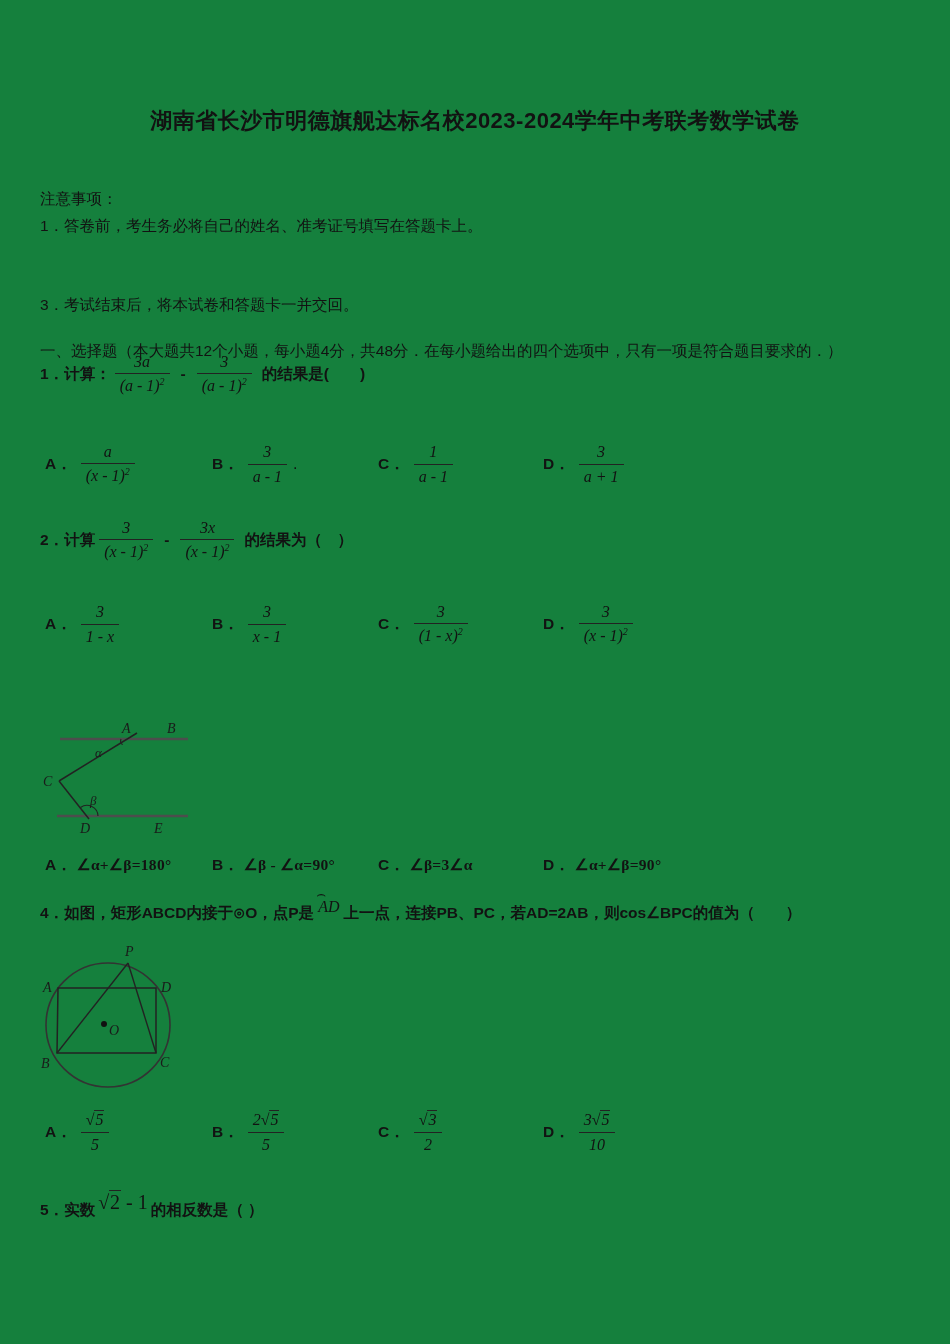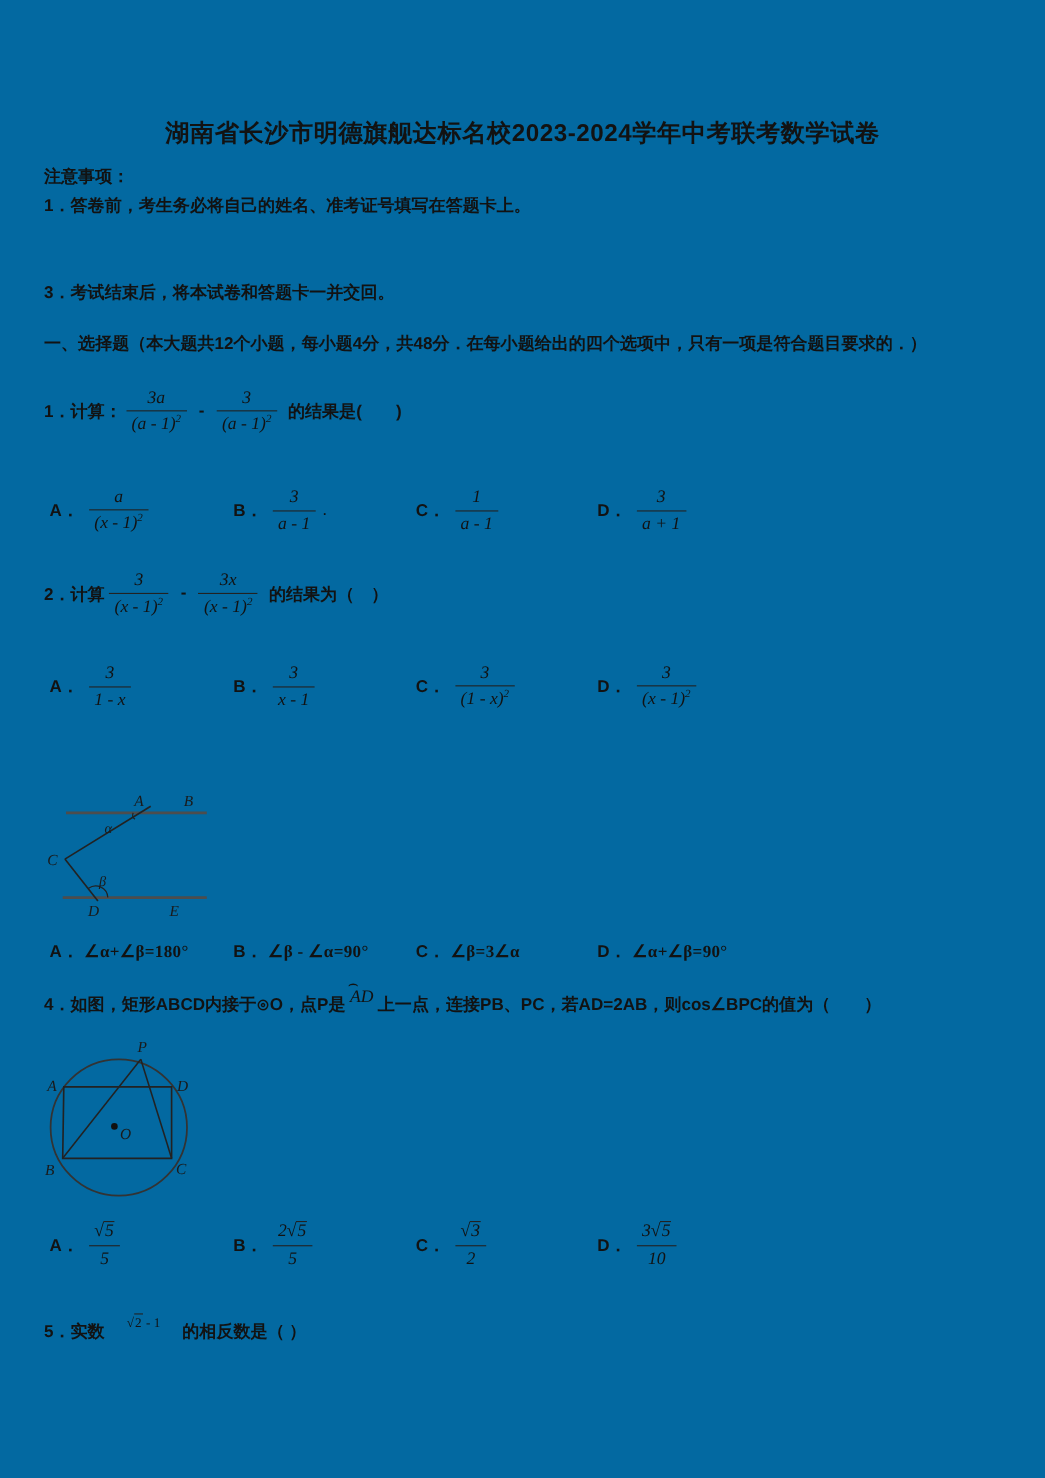--- a/index.html
+++ b/index.html
@@ -1,20 +1,20 @@
 <!DOCTYPE html>
 <html><head>
 <meta charset="utf-8">
 <style>
   html,body{margin:0;padding:0;background:#fff;}
-  #page{position:relative;width:950px;height:1344px;background:#0369a1;
+  #page{position:relative;width:950px;height:1344px;background:#15803d;
         font-family:"Liberation Sans",sans-serif;color:#121212;overflow:hidden;}
   .blk{position:absolute;left:40px;width:872px;}
   .title{top:106px;left:0;width:950px;text-align:center;font-size:22px;font-weight:800;letter-spacing:.5px;}
-  .cnline{font-size:15.5px;line-height:26.5px;font-weight:700;}
+  .cnline{font-size:15.5px;line-height:26.5px;font-weight:400;margin-top:38px;}
   .pos-noticeh{top:148px;}
   .pos-n1{top:175px;}
   .pos-n2{top:202px;}
   .pos-n3{top:254px;}
   .pos-sec{top:300px;}
   .qrow{display:flex;align-items:center;font-size:15.5px;font-weight:700;}
   .pos-q1{top:344px;height:60px;}
   .pos-q2{top:510px;height:60px;}
   .pos-q3t{top:682px;}
   .pos-q4t{top:896px;height:34px;}
@@ -33,21 +33,21 @@
   .frac .num{display:block;border-bottom:1.4px solid #222;padding:0 5px 2px;}
   .frac .den{display:block;padding:2px 5px 0;}
   .dsup{font-size:10px;vertical-align:super;font-style:italic;}
   .minus{margin:0 7px;font-weight:700;}
   .mtail{margin-left:6px;}
   .serifmath{font-family:"Liberation Serif",serif;font-weight:700;font-size:15.5px;letter-spacing:.3px;}
   .rt{font-family:"Liberation Serif",serif;}
   .radicand{border-top:1.3px solid #222;padding:0 1px;}
   .after-dot{margin-left:2px;}
   .raised{display:inline-block;transform:translateY(-8px);
-          font-family:"Liberation Serif",serif;font-weight:400;font-size:12px;margin:0 20px;}
+          font-family:"Liberation Serif",serif;font-weight:400;font-size:20px;margin:0 3px;}
   .arcAD{position:relative;display:inline-block;transform:translateY(-7px);
          font-family:"Liberation Serif",serif;font-style:italic;font-weight:400;
          font-size:16px;margin:0 4px;padding-top:2px;}
   .arcAD .hat{position:absolute;top:-10px;left:-2px;font-size:15px;font-style:normal;}
   .fig{position:absolute;}
   .pos-fig3{left:40px;top:712px;}
   .pos-fig4{left:38px;top:938px;}
   svg text{font-family:"Liberation Serif",serif;font-style:italic;font-size:14px;fill:#1a1a1a;}
   svg .greek{font-size:13px;}
 </style>

